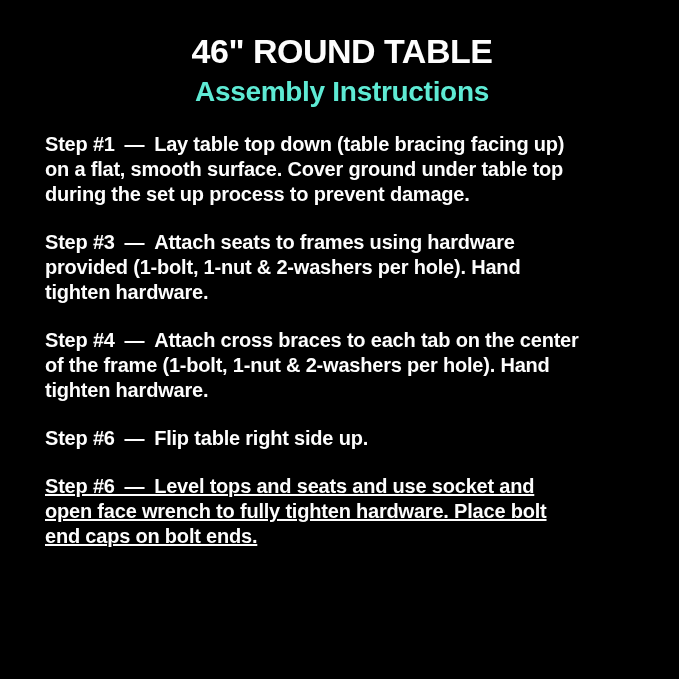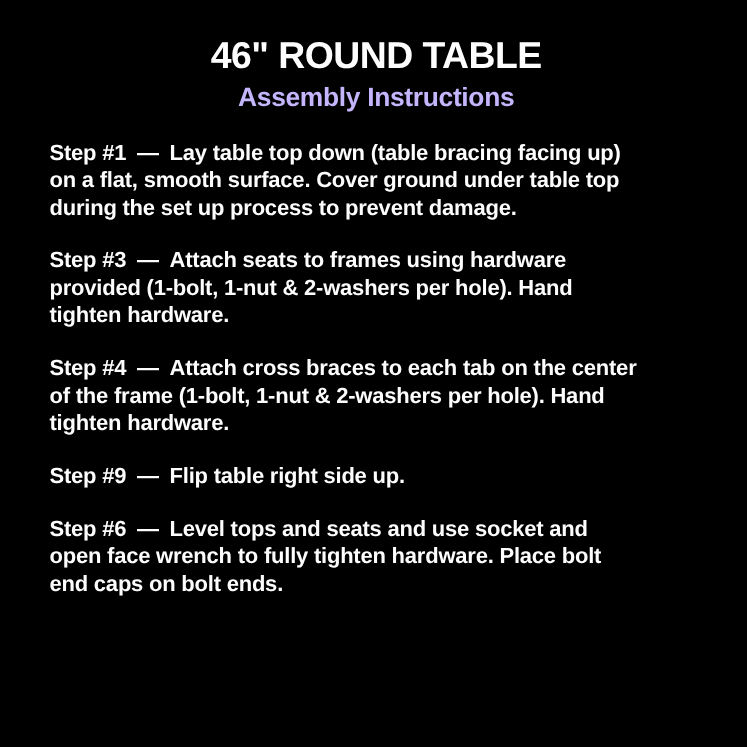--- a/index.html
+++ b/index.html
@@ -28,41 +28,42 @@
   }
   .title {
     font-size: 34px;
     font-weight: bold;
     letter-spacing: -0.5px;
     line-height: 1.25;
     margin: 0;
     color: #fdfdfd;
   }
   .subtitle {
-    font-size: 24px;
+    font-size: 28px;
     font-weight: bold;
     letter-spacing: -0.3px;
     line-height: 1.2;
     margin: 2px 0 0 0;
-    color: #c4b5fd;
+    color: #5eead4;
   }
   .steps {
     margin-top: 24px;
   }
   .step {
     font-size: 20px;
     font-weight: bold;
     line-height: 25px;
     letter-spacing: -0.2px;
     white-space: pre-line;   
     margin: 0 0 23px 0;
     color: #fdfdfd;
   }
   .step:last-child {
     margin-bottom: 0;
+    text-decoration: underline;
   }
 </style>
 </head>
 <body>
 
 <div class="page">
   <div class="header">
     <h1 class="title">46" ROUND TABLE</h1>
     <h2 class="subtitle">Assembly Instructions</h2>
   </div>
@@ -70,18 +71,18 @@
   <div class="steps">
     <p class="step">Step #1 — Lay table top down (table bracing facing up)
 on a flat, smooth surface. Cover ground under table top
 during the set up process to prevent damage.</p>
     <p class="step">Step #3 — Attach seats to frames using hardware
 provided (1-bolt, 1-nut &amp; 2-washers per hole). Hand
 tighten hardware.</p>
     <p class="step">Step #4 — Attach cross braces to each tab on the center
 of the frame (1-bolt, 1-nut &amp; 2-washers per hole). Hand
 tighten hardware.</p>
-    <p class="step">Step #9 — Flip table right side up.</p>
+    <p class="step">Step #6 — Flip table right side up.</p>
     <p class="step">Step #6 — Level tops and seats and use socket and
 open face wrench to fully tighten hardware. Place bolt
 end caps on bolt ends.</p>
   </div>
 </div>
 
 </body></html>

